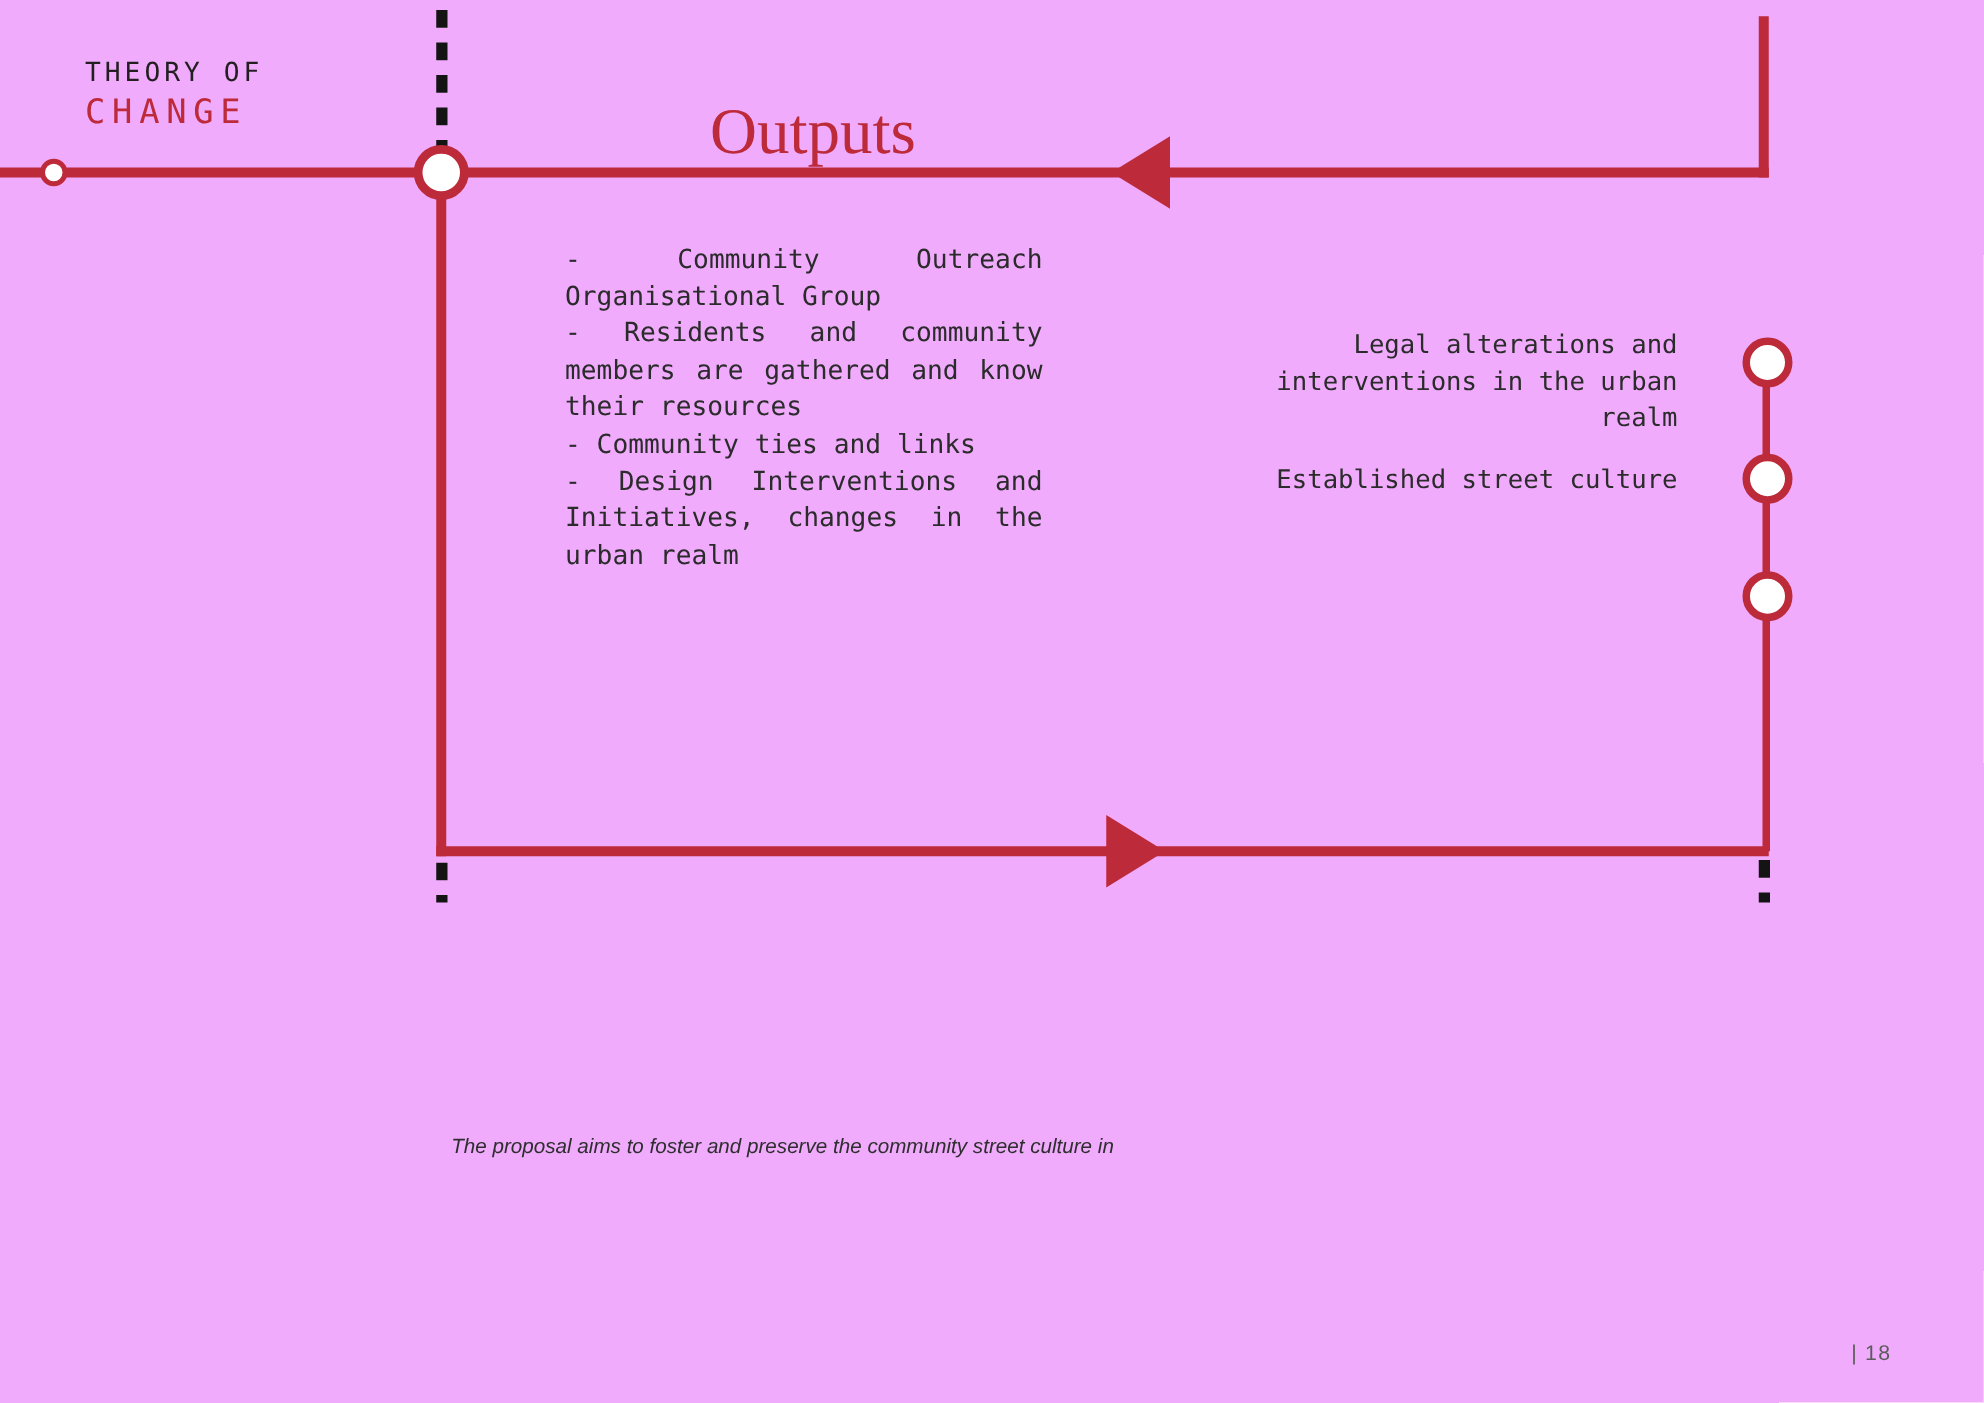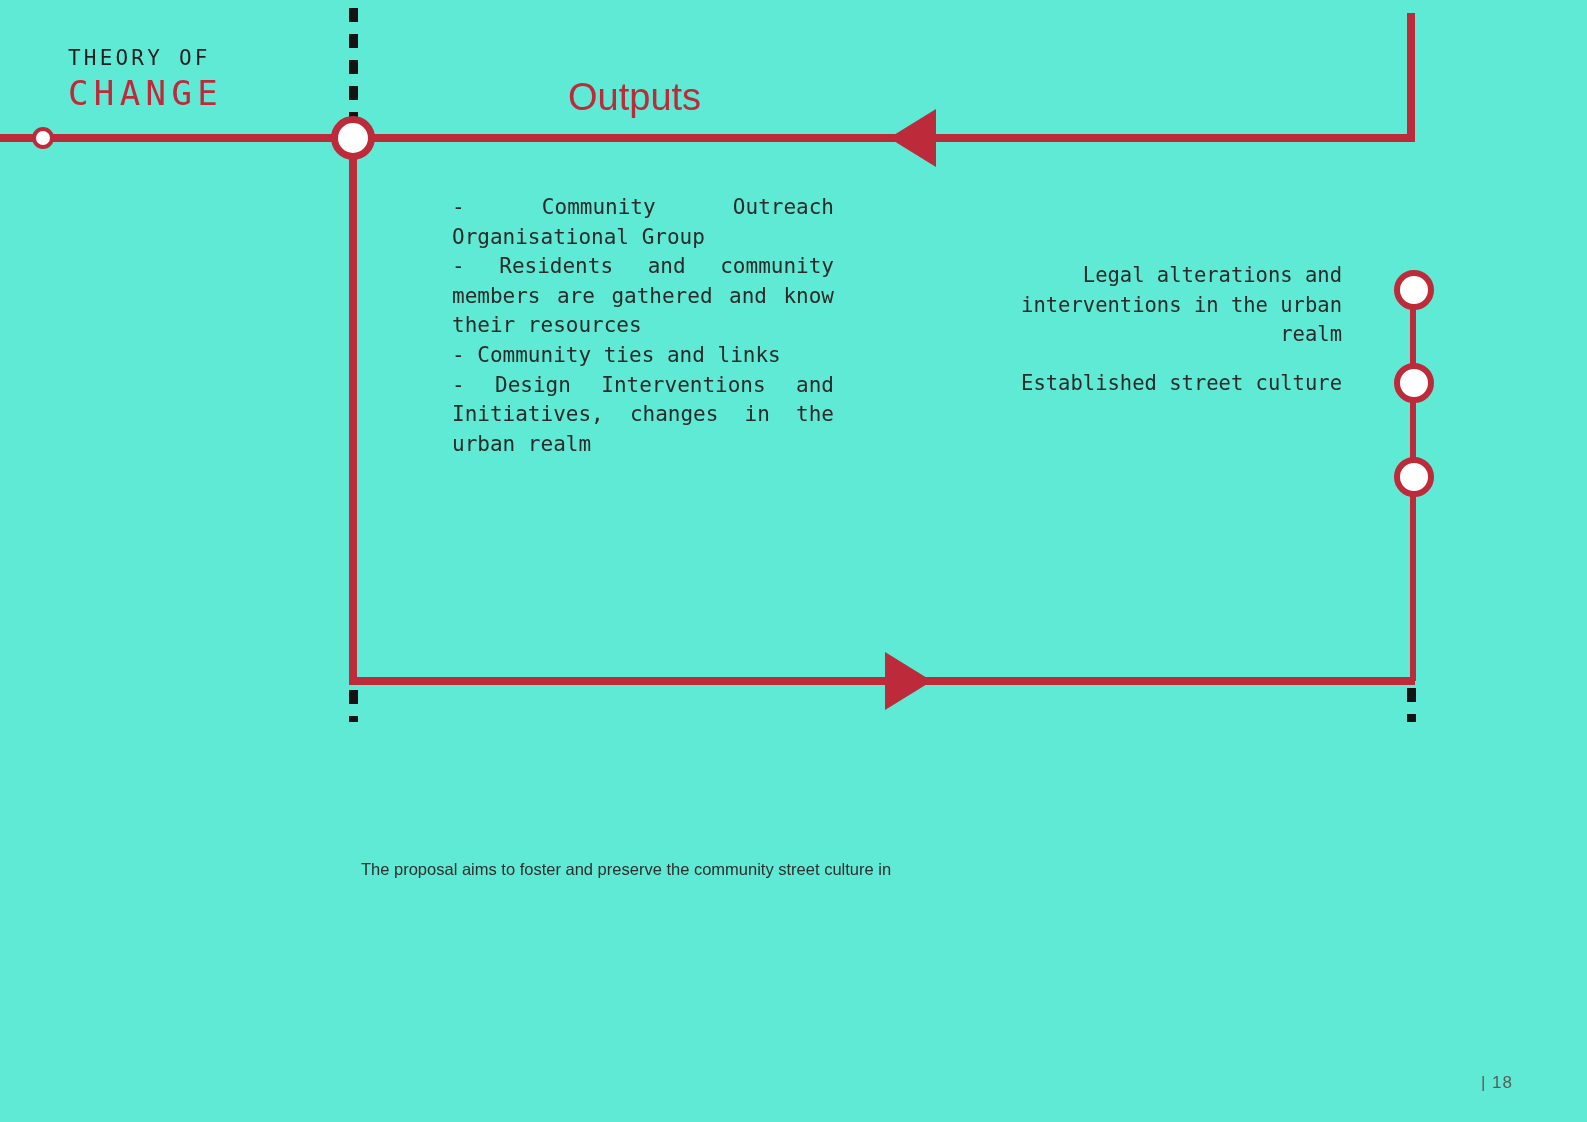--- a/index.html
+++ b/index.html
@@ -7,42 +7,42 @@
     padding: 0;
     background: #ffffff;
   }
   body {
     font-family: "DejaVu Sans Mono", monospace;
   }
   #page {
     position: relative;
     width: 1587px;
     height: 1122px;
-    background: #5eead4;
+    background: #f0abfc;
     overflow: hidden;
   }
 
   
   .title-block {
     position: absolute;
     left: 68px;
     top: 48px;
     line-height: 1.0;
   }
   .title-line1 {
     font-family: "DejaVu Sans Mono", monospace;
     font-size: 21px;
     letter-spacing: 3.2px;
     color: #231f20;
     display: block;
     white-space: nowrap;
   }
   .title-line2 {
     font-family: "DejaVu Sans Mono", monospace;
-    font-size: 34px;
+    font-size: 27px;
     letter-spacing: 5.4px;
     color: #bd2a3a;
     display: block;
     white-space: nowrap;
     margin-top: 7px;
   }
 
   
   .rline {
     position: absolute;
@@ -121,23 +121,23 @@
     background-size: 9px 26px;
     background-repeat: repeat-y;
   }
   #dotted-top     { left: 349px;  top: 8px;   height: 120px; }
   #dotted-bot-lft { left: 349px;  top: 690px; height: 32px; }
   #dotted-bot-rgt { left: 1407px; top: 688px; height: 34px; }
 
   
   .section-label {
     position: absolute;
-    font-family: Liberation Sans, sans-serif;
+    font-family: Liberation Serif, serif;
     color: #bd2a3a;
-    font-size: 38px;
+    font-size: 52px;
     white-space: nowrap;
   }
   #label-outputs  { left: 568px;  top: 76px; }
   #label-outcomes { left: 1152px; top: 622px; }
 
   
   #outputs-text {
     position: absolute;
     left: 452px;
     top: 193px;
@@ -168,21 +168,21 @@
 
   
   .footer-para {
     position: absolute;
     left: 361px;
     font-family: "Liberation Sans", sans-serif;
     font-size: 16.5px;
     color: #2e2e2e;
     white-space: nowrap;
   }
-  #footer-line-0 { top: 860px; }
+  #footer-line-0 { top: 908px; font-style: italic; }
   #footer-line-1 { top: 906px; }
 
   
   #page-number {
     position: absolute;
     right: 74px;
     top: 1073px;
     font-family: "Liberation Sans", sans-serif;
     font-size: 17px;
     color: #5b5b5b;

